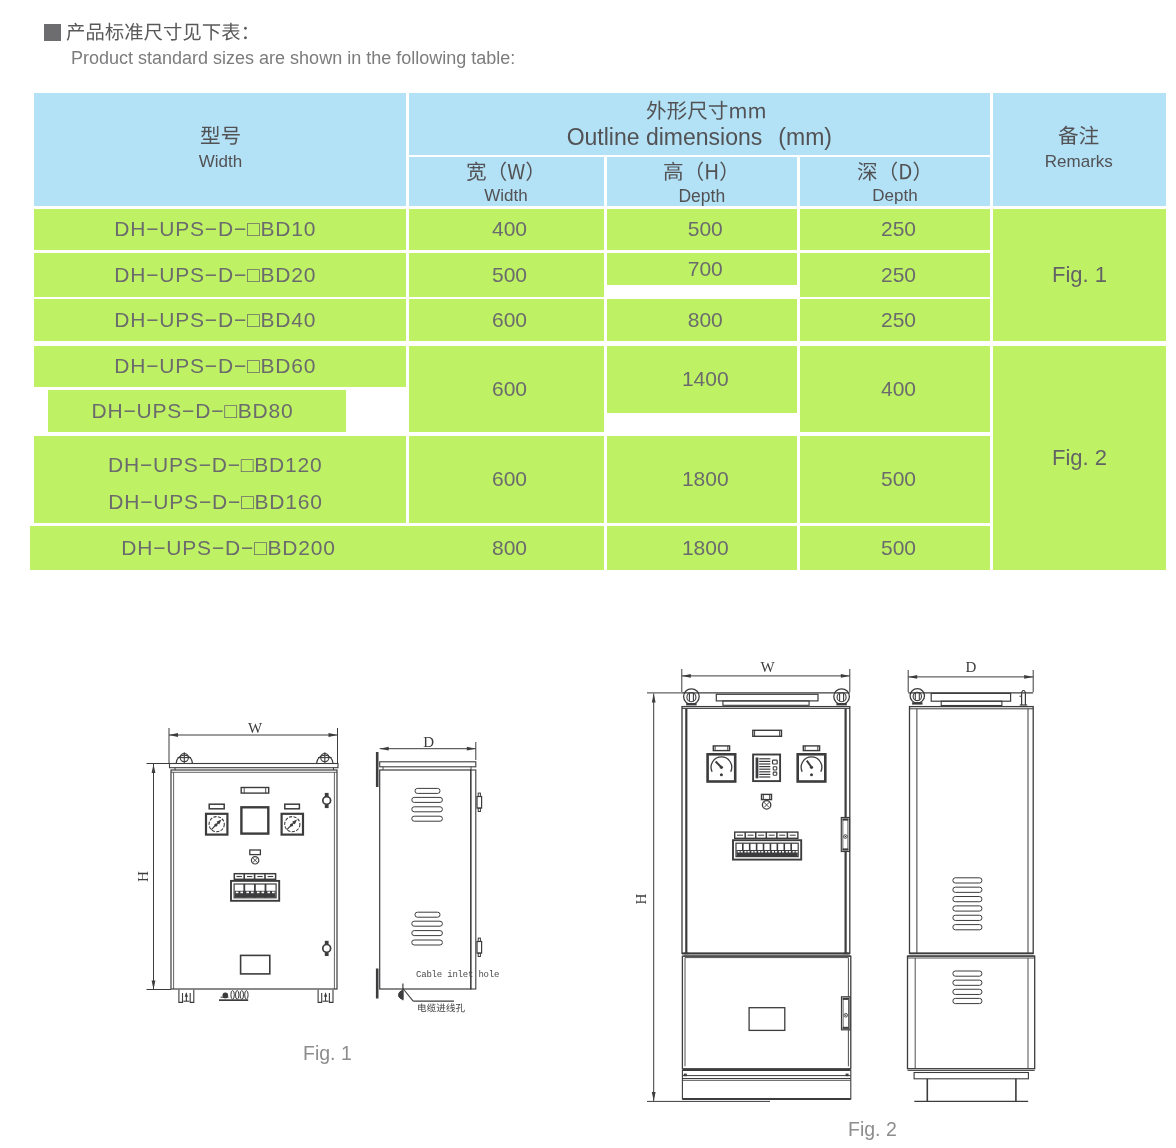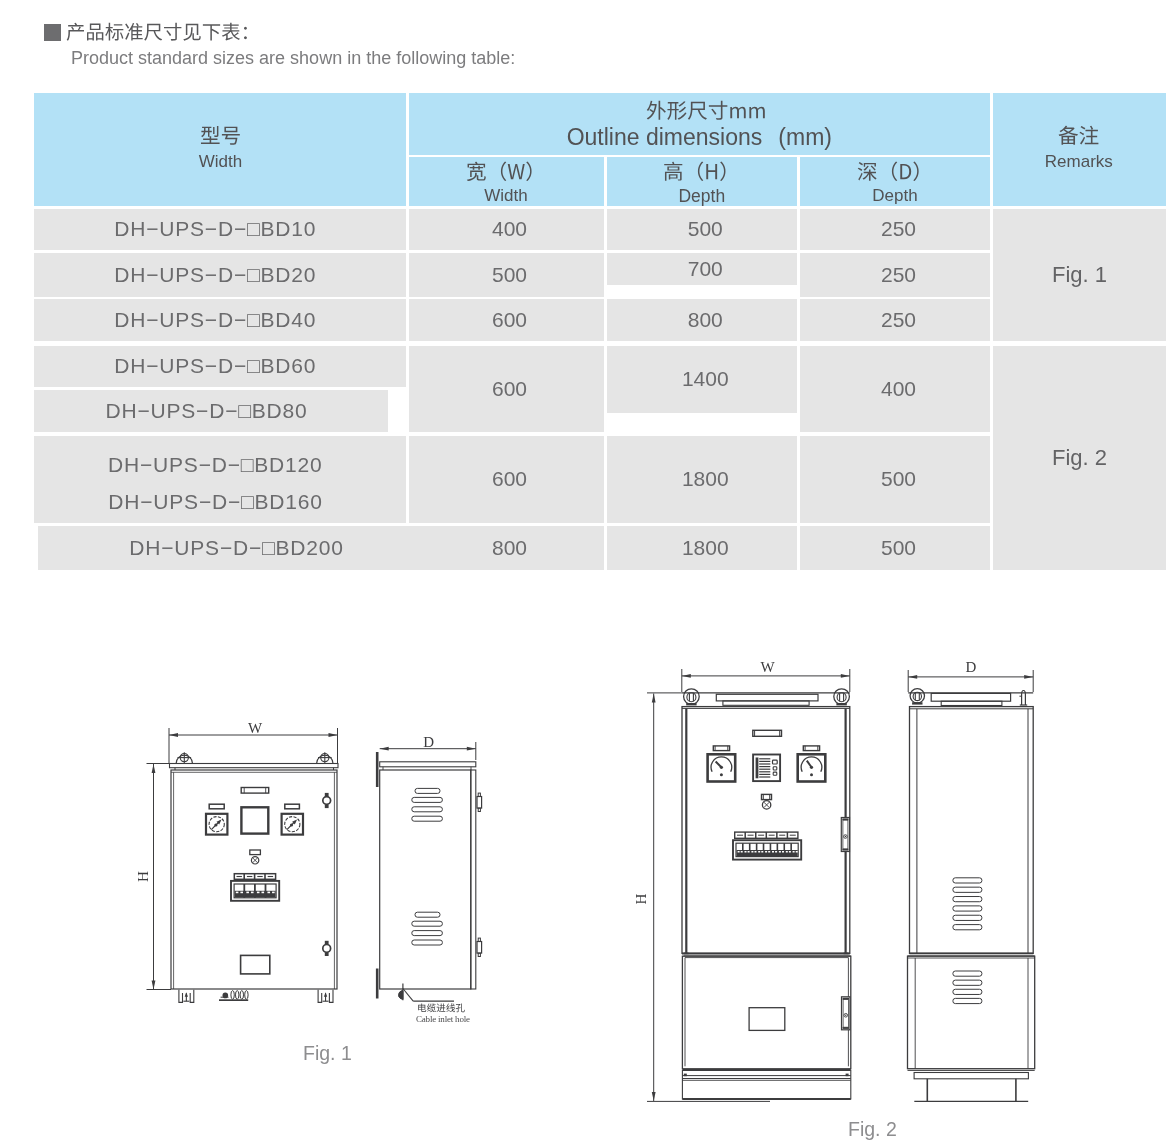--- a/index.html
+++ b/index.html
@@ -1,18 +1,18 @@
 <!DOCTYPE html>
 <html><head><meta charset="utf-8"><title>Product standard sizes</title>
 <style>
 html,body{margin:0;padding:0;background:#fff}
 body{width:1176px;height:1148px;position:relative;font-family:"Liberation Sans",sans-serif;overflow:hidden;-webkit-font-smoothing:antialiased}
 .cell{position:absolute;display:flex;flex-direction:column;align-items:center;justify-content:center;line-height:1.25}
 .hd{background:#b3e1f6}
-.bd{background:#e5e5e5}
+.bd{background:#bef264}
 .mod{font-size:21px;letter-spacing:0.8px;color:#6b6b6d;padding-right:9px}
 .num{font-size:21px;color:#6b6b6d;padding-left:7px}
 .fig{font-size:22px;color:#636365}
 .cap{position:absolute;font-size:19.5px;color:#8d8d8f}
 </style></head>
 <body>
 
 <div style="position:absolute;left:44px;top:24px;width:17px;height:17px;background:#6d6d6f"></div>
 
 <svg style="position:absolute;left:66px;top:22.2px;overflow:visible" width="196" height="24">
@@ -106,33 +106,33 @@
   </div>
 
 <div class="cell bd" style="left:34px;top:299.3px;width:371.5px;height:41.80000000000001px">
     <span class="mod">DH−UPS−D−□BD40</span>
   </div>
 
 <div class="cell bd" style="left:34px;top:345.9px;width:371.5px;height:41.400000000000034px">
     <span class="mod">DH−UPS−D−□BD60</span>
   </div>
 
-<div class="cell bd" style="left:34px;top:390.09999999999997px;width:354px;height:41.60000000000008px">
+<div class="cell bd" style="left:48px;top:390.09999999999997px;width:298px;height:41.60000000000008px">
     <span class="mod">DH−UPS−D−□BD80</span>
   </div>
 
 <div class="cell bd" style="left:34px;top:435.5px;width:371.5px;height:60px">
     <span class="mod">DH−UPS−D−□BD120</span>
   </div>
 
 <div class="cell bd" style="left:34px;top:481.2px;width:372px;height:41.69999999999999px">
     <span class="mod">DH−UPS−D−□BD160</span>
   </div>
 
-<div class="cell bd" style="left:38px;top:526.3000000000001px;width:406px;height:43.799999999999955px">
+<div class="cell bd" style="left:30px;top:526.3000000000001px;width:406px;height:43.799999999999955px">
     <span class="mod">DH−UPS−D−□BD200</span>
   </div>
 
 <div class="cell bd" style="left:408.5px;top:208.60000000000002px;width:195.0px;height:41.69999999999996px">
     <span class="num">400</span>
   </div>
 
 <div class="cell bd" style="left:606.5px;top:208.60000000000002px;width:190.5px;height:41.69999999999996px">
     <span class="num">500</span>
   </div>
@@ -699,16 +699,16 @@
 <svg style="position:absolute;left:416.5px;top:1003.2px;overflow:visible" width="50" height="12">
     <g fill="#3f3f41" transform="translate(0,8.45)">
       <path transform="translate(0.00,0) scale(0.009600,-0.009600)" d="M164.1201171875 478.48046875H826.539794921875V408.3089599609375H164.1201171875ZM451.9891357421875 838.460205078125H530.9110107421875V83.3712158203125Q530.9110107421875 54.0311279296875 536.240966796875 39.14111328125Q541.5709228515625 24.2510986328125 556.8158569335938 18.64111328125Q572.060791015625 13.0311279296875 601.720703125 13.0311279296875Q610.5506591796875 13.0311279296875 631.5654907226562 13.0311279296875Q652.580322265625 13.0311279296875 679.2301025390625 13.0311279296875Q705.8798828125 13.0311279296875 732.6396484375 13.0311279296875Q759.3994140625 13.0311279296875 781.6342163085938 13.0311279296875Q803.8690185546875 13.0311279296875 814.138916015625 13.0311279296875Q842.1888427734375 13.0311279296875 856.7138061523438 26.77606201171875Q871.23876953125 40.52099609375 877.4337768554688 76.0108642578125Q883.6287841796875 111.500732421875 887.018798828125 175.6505126953125Q901.819091796875 165.1903076171875 923.3845825195312 155.92510986328125Q944.9500732421875 146.659912109375 962.0904541015625 142.31982421875Q956.140380859375 66.5897216796875 942.7651977539062 21.55462646484375Q929.3900146484375 -23.48046875 900.759765625 -43.04052734375Q872.1295166015625 -62.6005859375 818.3292236328125 -62.6005859375Q810.379150390625 -62.6005859375 787.999267578125 -62.6005859375Q765.619384765625 -62.6005859375 736.3845825195312 -62.6005859375Q707.1497802734375 -62.6005859375 677.9149780273438 -62.6005859375Q648.68017578125 -62.6005859375 626.4953002929688 -62.6005859375Q604.3104248046875 -62.6005859375 596.7503662109375 -62.6005859375Q540.8798828125 -62.6005859375 509.16461181640625 -50.11541748046875Q477.4493408203125 -37.6302490234375 464.71923828125 -5.4898681640625Q451.9891357421875 26.6505126953125 451.9891357421875 84.981201171875ZM170.9906005859375 694.5303955078125H864.700439453125V190.71923828125H170.9906005859375V263.7908935546875H788.2886962890625V621.458740234375H170.9906005859375ZM125.7894287109375 694.5303955078125H203.8111572265625V129.2293701171875H125.7894287109375Z"></path>
       <path transform="translate(9.60,0) scale(0.009600,-0.009600)" d="M734.48046875 736.820556640625H945.56005859375V675.83935546875H734.48046875ZM729.7894287109375 835.8704833984375 796.060791015625 822.6302490234375Q784.060791015625 775.340087890625 765.9508056640625 723.159912109375Q747.8408203125 670.979736328125 724.8408203125 622.57958984375Q701.8408203125 574.179443359375 673.060791015625 536.83935546875Q663.2105712890625 545.1295166015625 647.8252563476562 556.0897216796875Q632.43994140625 567.0499267578125 621.19970703125 573.1700439453125Q647.8096923828125 607.9500732421875 668.8346557617188 653.0951538085938Q689.859619140625 698.240234375 705.6045532226562 746.080322265625Q721.3494873046875 793.92041015625 729.7894287109375 835.8704833984375ZM741.780029296875 587.7098388671875 786.9110107421875 622.1903076171875Q822.0108642578125 599.020263671875 856.6107177734375 570.5452270507812Q891.2105712890625 542.0701904296875 910.8704833984375 519.68017578125L863.3494873046875 479.859619140625Q844.07958984375 503.2496337890625 809.979736328125 534.3096923828125Q775.8798828125 565.3697509765625 741.780029296875 587.7098388671875ZM400.1295166015625 802.580322265625H461.8907470703125V502.2496337890625H400.1295166015625ZM655.859619140625 136.2496337890625H721.1309814453125V22.9906005859375Q721.1309814453125 7.820556640625 727.9609375 3.820556640625Q734.7908935546875 -0.179443359375 759.500732421875 -0.179443359375Q765.3306884765625 -0.179443359375 780.54052734375 -0.179443359375Q795.7503662109375 -0.179443359375 813.7901611328125 -0.179443359375Q831.8299560546875 -0.179443359375 847.9547729492188 -0.179443359375Q864.07958984375 -0.179443359375 871.51953125 -0.179443359375Q885.179443359375 -0.179443359375 892.0093994140625 4.54052734375Q898.83935546875 9.260498046875 901.83935546875 26.140380859375Q904.83935546875 43.020263671875 905.83935546875 77Q916.1295166015625 69.4898681640625 933.4898681640625 62.8697509765625Q950.8502197265625 56.2496337890625 964.48046875 53.07958984375Q960.92041015625 8.299560546875 952.30029296875 -15.98046875Q943.68017578125 -40.260498046875 926.3900146484375 -49.34552001953125Q909.099853515625 -58.4305419921875 879.419677734375 -58.4305419921875Q873.2496337890625 -58.4305419921875 855.0647583007812 -58.4305419921875Q836.8798828125 -58.4305419921875 815.56005859375 -58.4305419921875Q794.240234375 -58.4305419921875 776.5553588867188 -58.4305419921875Q758.8704833984375 -58.4305419921875 752.700439453125 -58.4305419921875Q713.9500732421875 -58.4305419921875 692.9649047851562 -51.61541748046875Q671.979736328125 -44.80029296875 663.919677734375 -27.1700439453125Q655.859619140625 -9.539794921875 655.859619140625 22.6005859375ZM427.8096923828125 429.700439453125H877.3104248046875V112.8502197265625H807.9189453125V366.5491943359375H494.861083984375V106.6099853515625H427.8096923828125ZM540.299560546875 840.140380859375H604.0108642578125V471.43994140625H540.299560546875ZM617.2293701171875 319.299560546875H686.2308349609375Q682.8408203125 225.7098388671875 668.7308349609375 158.2698974609375Q654.620849609375 90.8299560546875 620.2308349609375 44.46490478515625Q585.8408203125 -1.900146484375 521.6957397460938 -31.6302490234375Q457.5506591796875 -61.3603515625 354.0904541015625 -80.3104248046875Q350.140380859375 -68.2901611328125 339.48516845703125 -51.31982421875Q328.8299560546875 -34.3494873046875 319.3697509765625 -24.499267578125Q415.3697509765625 -8.8892822265625 473.3096923828125 15.720703125Q531.2496337890625 40.3306884765625 561.299560546875 79.29559326171875Q591.3494873046875 118.260498046875 602.7894287109375 176.82525634765625Q614.2293701171875 235.3900146484375 617.2293701171875 319.299560546875ZM66 182.9095458984375Q64.219970703125 190.0296630859375 60.2698974609375 201.68487548828125Q56.31982421875 213.340087890625 51.979736328125 225.88531494140625Q47.6396484375 238.4305419921875 43.6895751953125 247.1107177734375Q59.419677734375 249.6707763671875 76.83465576171875 267.69573974609375Q94.2496337890625 285.720703125 116.859619140625 313.720703125Q128.4696044921875 327.720703125 151.10455322265625 359.220703125Q173.739501953125 390.720703125 201.98443603515625 434.3306884765625Q230.2293701171875 477.940673828125 259.19427490234375 528.2456665039062Q288.1591796875 578.5506591796875 312.4290771484375 629.5506591796875L371.8502197265625 595.659912109375Q315.48046875 492.56005859375 248.90557861328125 393.7301025390625Q182.3306884765625 294.900146484375 113.6707763671875 220.2901611328125V218.900146484375Q113.6707763671875 218.900146484375 106.5506591796875 215.4500732421875Q99.4305419921875 212 89.83538818359375 206.46490478515625Q80.240234375 200.9298095703125 73.1201171875 194.69970703125Q66 188.4696044921875 66 182.9095458984375ZM66 182.9095458984375 60.539794921875 245.4508056640625 94.6302490234375 271.201171875 353.7503662109375 335.5911865234375Q353.9703369140625 321.0108642578125 354.9703369140625 302.67547607421875Q355.9703369140625 284.340087890625 358.140380859375 273.31982421875Q268.5303955078125 248.9298095703125 213.7503662109375 233.6497802734375Q158.9703369140625 218.3697509765625 129.71527099609375 208.89471435546875Q100.460205078125 199.419677734375 87.0101318359375 193.7496337890625Q73.56005859375 188.07958984375 66 182.9095458984375ZM60 422.6396484375Q58.219970703125 430.1497802734375 54.07489013671875 442.3900146484375Q49.9298095703125 454.6302490234375 45.39471435546875 468.1505126953125Q40.859619140625 481.6707763671875 36.51953125 490.740966796875Q49.6895751953125 493.9110107421875 63.299560546875 510.54595947265625Q76.9095458984375 527.180908203125 92.739501953125 552.7908935546875Q100.95947265625 565.620849609375 116.619384765625 594.6458129882812Q132.279296875 623.6707763671875 151.6591796875 663.3057250976562Q171.0390625 702.940673828125 190.33392333984375 748.380615234375Q209.6287841796875 793.820556640625 224.11865234375 839.260498046875L291.340087890625 809.099853515625Q266.240234375 747 235.580322265625 684.6450805664062Q204.92041015625 622.2901611328125 171.67547607421875 565.3502197265625Q138.4305419921875 508.4102783203125 103.380615234375 462.580322265625V460.4102783203125Q103.380615234375 460.4102783203125 96.84552001953125 456.65521240234375Q90.3104248046875 452.900146484375 81.6903076171875 446.97503662109375Q73.0701904296875 441.0499267578125 66.53509521484375 434.62481689453125Q60 428.19970703125 60 422.6396484375ZM60 422.6396484375 58.43994140625 477.16064453125 93.92041015625 500.1309814453125 277.759765625 518.8907470703125Q275.8096923828125 505.48046875 274.05462646484375 487.7301025390625Q272.299560546875 469.979736328125 272.9095458984375 458.739501953125Q209.9298095703125 451.07958984375 170.74493408203125 445.2496337890625Q131.56005859375 439.419677734375 109.64508056640625 435.61468505859375Q87.7301025390625 431.8096923828125 76.9500732421875 428.919677734375Q66.1700439453125 426.0296630859375 60 422.6396484375ZM41.0296630859375 53.2105712890625Q82.19970703125 66.820556640625 134.759765625 84.7105712890625Q187.31982421875 102.6005859375 246.68487548828125 124.18560791015625Q306.0499267578125 145.7706298828125 365.8299560546875 167.5506591796875L378.4102783203125 104.83935546875Q294.020263671875 72.8892822265625 209.76519775390625 41.13421630859375Q125.5101318359375 9.379150390625 58.6099853515625 -15.9609375Z"></path>
       <path transform="translate(19.20,0) scale(0.009600,-0.009600)" d="M339.1700439453125 658.500732421875H924.4102783203125V586.2091064453125H339.1700439453125ZM480.7894287109375 818.900146484375H554.64111328125V468.4710693359375Q554.64111328125 419.9609375 549.14111328125 366.58575439453125Q543.64111328125 313.2105712890625 528.14111328125 260.2503662109375Q512.64111328125 207.2901611328125 482.22613525390625 159.80499267578125Q451.8111572265625 112.31982421875 402.3712158203125 74.3697509765625Q397.861083984375 81.659912109375 387.7308349609375 92.09515380859375Q377.6005859375 102.5303955078125 366.77532958984375 112.68560791015625Q355.9500732421875 122.8408203125 347.659912109375 127.5709228515625Q407.979736328125 173.9609375 436.05462646484375 231.1309814453125Q464.1295166015625 288.301025390625 472.45947265625 349.77606201171875Q480.7894287109375 411.2510986328125 480.7894287109375 469.2510986328125ZM332.8299560546875 406.9906005859375H943.580322265625V335.0889892578125H332.8299560546875ZM261.6005859375 478.1903076171875V91.4898681640625H188.138916015625V407.6287841796875H49.979736328125V478.1903076171875ZM223.8096923828125 128.16064453125Q249.19970703125 128.16064453125 271.539794921875 109.3306884765625Q293.8798828125 90.500732421875 335.43994140625 63.8408203125Q384.3900146484375 33.40087890625 448.98516845703125 24.87591552734375Q513.580322265625 16.3509521484375 598.4102783203125 16.3509521484375Q642.7301025390625 16.3509521484375 691.340087890625 17.54595947265625Q739.9500732421875 18.740966796875 788.7051391601562 21.32598876953125Q837.460205078125 23.9110107421875 882.30029296875 27.38604736328125Q927.140380859375 30.861083984375 963.700439453125 35.0311279296875Q959.3603515625 25.180908203125 954.4352416992188 10.90557861328125Q949.5101318359375 -3.3697509765625 946.1700439453125 -17.64508056640625Q942.8299560546875 -31.92041015625 941.8299560546875 -42.7706298828125Q914.8299560546875 -44.16064453125 871.780029296875 -46.16064453125Q828.7301025390625 -48.16064453125 778.18017578125 -49.66064453125Q727.6302490234375 -51.16064453125 679.7152709960938 -52.16064453125Q631.80029296875 -53.16064453125 596.0701904296875 -53.16064453125Q503.1201171875 -53.16064453125 437.06005859375 -41.85565185546875Q371 -30.5506591796875 318.8798828125 1.71923828125Q287.759765625 21.5491943359375 263.69970703125 41.4891357421875Q239.6396484375 61.4290771484375 222.6396484375 61.4290771484375Q205.5897216796875 61.4290771484375 184.12481689453125 43.759033203125Q162.659912109375 26.0889892578125 138.340087890625 -2.71600341796875Q114.020263671875 -31.52099609375 88.4305419921875 -65.8408203125L38.3994140625 2.180908203125Q89.3994140625 57.0108642578125 137.9095458984375 92.58575439453125Q186.419677734375 128.16064453125 223.8096923828125 128.16064453125ZM80.71923828125 777.95947265625 134.92041015625 819.0904541015625Q163.140380859375 794.8704833984375 192.72540283203125 765.5654907226562Q222.3104248046875 736.260498046875 248.78546142578125 707.6505126953125Q275.260498046875 679.04052734375 291.6505126953125 656.6505126953125L233.71923828125 609.3994140625Q218.71923828125 632.7894287109375 193.02423095703125 662.179443359375Q167.3292236328125 691.5694580078125 138.13421630859375 722.2644653320312Q108.939208984375 752.95947265625 80.71923828125 777.95947265625ZM720.379150390625 819.340087890625H794.620849609375V79.5101318359375H720.379150390625Z"></path>
       <path transform="translate(28.80,0) scale(0.009600,-0.009600)" d="M78.340087890625 182.1295166015625Q76.56005859375 189.6396484375 72.41497802734375 202.2698974609375Q68.2698974609375 214.900146484375 63.539794921875 228.42041015625Q58.8096923828125 241.940673828125 54.4696044921875 251.0108642578125Q70.979736328125 254.180908203125 88.8697509765625 271.81585693359375Q106.759765625 289.4508056640625 129.539794921875 317.4508056640625Q142.31982421875 331.060791015625 166.4298095703125 362.1707763671875Q190.539794921875 393.28076171875 220.45477294921875 436.000732421875Q250.3697509765625 478.720703125 281.0897216796875 528.940673828125Q311.8096923828125 579.16064453125 338.0296630859375 630.16064453125L400.9609375 591.759765625Q341.6910400390625 490.0499267578125 271.4110107421875 392.47503662109375Q201.1309814453125 294.900146484375 129.740966796875 222.0701904296875V220.2901611328125Q129.740966796875 220.2901611328125 122.03582763671875 216.53509521484375Q114.3306884765625 212.780029296875 104.04052734375 206.85491943359375Q93.7503662109375 200.9298095703125 86.04522705078125 194.50469970703125Q78.340087890625 188.07958984375 78.340087890625 182.1295166015625ZM78.340087890625 182.1295166015625 74.8299560546875 242.8907470703125 111.48046875 268.64111328125 383.700439453125 317.740966796875Q382.140380859375 303.16064453125 382.3603515625 284.740234375Q382.580322265625 266.31982421875 383.580322265625 254.6895751953125Q289.92041015625 235.859619140625 232.61541748046875 223.55462646484375Q175.3104248046875 211.2496337890625 144.44537353515625 203.859619140625Q113.580322265625 196.4696044921875 99.93524169921875 191.6895751953125Q86.2901611328125 186.9095458984375 78.340087890625 182.1295166015625ZM71.9500732421875 422.6396484375Q70.1700439453125 430.539794921875 65.8299560546875 443.56005859375Q61.4898681640625 456.580322265625 56.56475830078125 470.68560791015625Q51.6396484375 484.7908935546875 47.299560546875 494.2510986328125Q60.6396484375 497.421142578125 74.5296630859375 514.0560913085938Q88.419677734375 530.6910400390625 104.419677734375 555.52099609375Q112.419677734375 568.3509521484375 128.83465576171875 596.5958862304688Q145.2496337890625 624.8408203125 165.07958984375 663.6957397460938Q184.9095458984375 702.5506591796875 204.54449462890625 747.2105712890625Q224.179443359375 791.8704833984375 239.0093994140625 836.92041015625L309.3509521484375 803.6396484375Q284.1309814453125 742.9298095703125 252.65594482421875 681.43994140625Q221.180908203125 619.9500732421875 186.81585693359375 564.18017578125Q152.4508056640625 508.4102783203125 117.28076171875 463.7503662109375V461.580322265625Q117.28076171875 461.580322265625 110.5506591796875 457.6302490234375Q103.820556640625 453.68017578125 94.61541748046875 447.75506591796875Q85.4102783203125 441.8299560546875 78.68017578125 435.2098388671875Q71.9500732421875 428.5897216796875 71.9500732421875 422.6396484375ZM71.9500732421875 422.6396484375 70.3900146484375 478.720703125 106.04052734375 502.0810546875 292.580322265625 520.620849609375Q289.6302490234375 506.2105712890625 288.37518310546875 488.26519775390625Q287.1201171875 470.31982421875 287.340087890625 459.299560546875Q223.460205078125 451.2496337890625 183.93524169921875 445.5296630859375Q144.4102783203125 439.8096923828125 122.1302490234375 436.00469970703125Q99.8502197265625 432.19970703125 88.98516845703125 429.11468505859375Q78.1201171875 426.0296630859375 71.9500732421875 422.6396484375ZM53.759765625 54.380615234375Q95.539794921875 64.5506591796875 149.599853515625 79.000732421875Q203.659912109375 93.4508056640625 264.52496337890625 109.98590087890625Q325.3900146484375 126.52099609375 387.1700439453125 143.861083984375L397.9703369140625 80.1497802734375Q311.3603515625 54.07958984375 224.99530029296875 28.81439208984375Q138.6302490234375 3.5491943359375 69.7301025390625 -17.740966796875ZM432.8299560546875 599.500732421875 902.8502197265625 669.8408203125 915.260498046875 603.83935546875 445.240234375 531.939208984375ZM412.659912109375 384.720703125 930.68017578125 481.16064453125 943.3104248046875 414.939208984375 425.2901611328125 316.939208984375ZM584.1295166015625 841.700439453125H658.3712158203125Q657.5911865234375 724.4710693359375 663.421142578125 616.4663696289062Q669.2510986328125 508.461669921875 681.3860473632812 413.9117431640625Q693.52099609375 319.36181640625 711.180908203125 242.60675048828125Q728.8408203125 165.8516845703125 751.940673828125 110.64654541015625Q775.04052734375 55.44140625 803.30029296875 25.51629638671875Q831.56005859375 -4.4088134765625 864.5897216796875 -4.4088134765625Q878.299560546875 -4.4088134765625 886.8494873046875 5.0911865234375Q895.3994140625 14.5911865234375 900.119384765625 39.11614990234375Q904.83935546875 63.64111328125 906.83935546875 107.740966796875Q918.07958984375 95.16064453125 934.1848754882812 84.44537353515625Q950.2901611328125 73.7301025390625 962.700439453125 67.8299560546875Q956.580322265625 11.979736328125 944.8751831054688 -19.66534423828125Q933.1700439453125 -51.3104248046875 912.1848754882812 -64.200439453125Q891.19970703125 -77.0904541015625 856.739501953125 -77.0904541015625Q806.5694580078125 -77.0904541015625 767.179443359375 -43.30029296875Q727.7894287109375 -9.5101318359375 697.7894287109375 52.64508056640625Q667.7894287109375 114.80029296875 646.4844360351562 199.45550537109375Q625.179443359375 284.1107177734375 611.5694580078125 386.8408203125Q597.95947265625 489.5709228515625 591.3494873046875 604.620849609375Q584.739501953125 719.6707763671875 584.1295166015625 841.700439453125ZM704.340087890625 780.2698974609375 747.861083984375 821.720703125Q772.5709228515625 810.940673828125 800.060791015625 796.16064453125Q827.5506591796875 781.380615234375 852.320556640625 765.6856079101562Q877.0904541015625 749.9906005859375 892.5303955078125 736.16064453125L849.059326171875 689.3697509765625Q824.5694580078125 710.5897216796875 783.1396484375 736.259765625Q741.7098388671875 761.9298095703125 704.340087890625 780.2698974609375ZM887.0390625 348.7301025390625 949.8704833984375 319.3494873046875Q894.92041015625 233.4493408203125 814.5054321289062 160.83935546875Q734.0904541015625 88.2293701171875 635.7355346679688 31.98443603515625Q537.380615234375 -24.260498046875 428.1107177734375 -62.260498046875Q420.6005859375 -48.2901611328125 407.38531494140625 -30.6497802734375Q394.1700439453125 -13.0093994140625 381.3697509765625 -0.2091064453125Q487.9095458984375 32.6707763671875 584.3994140625 83.9906005859375Q680.8892822265625 135.3104248046875 758.7442016601562 202.4102783203125Q836.59912109375 269.5101318359375 887.0390625 348.7301025390625Z"></path>
       <path transform="translate(38.40,0) scale(0.009600,-0.009600)" d="M33.8096923828125 314.0904541015625Q93.759765625 328.700439453125 174.12481689453125 349.200439453125Q254.4898681640625 369.700439453125 344.79486083984375 394.00543212890625Q435.099853515625 418.3104248046875 523.9298095703125 442.3104248046875L534.1700439453125 371.9688720703125Q449.340087890625 348.578857421875 362.53509521484375 324.1888427734375Q275.7301025390625 299.798828125 195.64508056640625 278.21380615234375Q115.56005859375 256.6287841796875 50.8299560546875 238.458740234375ZM56.7098388671875 780.2105712890625H474.6287841796875V709.6490478515625H56.7098388671875ZM257.0390625 564.9500732421875H330.720703125V13.4913330078125Q330.720703125 -20.2091064453125 322.2706298828125 -38.48443603515625Q313.820556640625 -56.759765625 291.1903076171875 -65.8299560546875Q268.9500732421875 -74.900146484375 231.7698974609375 -77.460205078125Q194.5897216796875 -80.020263671875 139.419677734375 -79.020263671875Q137.2496337890625 -63.8798828125 130.239501953125 -42.0093994140625Q123.2293701171875 -20.138916015625 114.71923828125 -3.778564453125Q156.6490478515625 -4.778564453125 191.259033203125 -4.97357177734375Q225.8690185546875 -5.1685791015625 237.259033203125 -5.1685791015625Q249.259033203125 -4.55859375 253.1490478515625 -0.55859375Q257.0390625 3.44140625 257.0390625 14.0513916015625ZM453.87841796875 780.2105712890625H471.798828125L486.7691650390625 784.5506591796875L538.580322265625 747.9298095703125Q509.020263671875 705.8096923828125 469.740234375 663.01953125Q430.460205078125 620.2293701171875 388.18017578125 582.1342163085938Q345.900146484375 544.0390625 305.340087890625 515.5289306640625Q299.6099853515625 523.2091064453125 291.039794921875 532.3643188476562Q282.4696044921875 541.51953125 273.5093994140625 550.479736328125Q264.5491943359375 559.43994140625 257.0390625 564.9500732421875Q294.0889892578125 590.1201171875 331.55389404296875 624.3751831054688Q369.018798828125 658.6302490234375 401.70367431640625 695.7152709960938Q434.3885498046875 732.80029296875 453.87841796875 764.240234375ZM603.4493408203125 817.04052734375H678.4710693359375V58.2713623046875Q678.4710693359375 19.541259765625 687.1309814453125 8.34625244140625Q695.7908935546875 -2.8487548828125 724.940673828125 -2.8487548828125Q731.380615234375 -2.8487548828125 748.42041015625 -2.8487548828125Q765.460205078125 -2.8487548828125 786.0249633789062 -2.8487548828125Q806.5897216796875 -2.8487548828125 824.4345092773438 -2.8487548828125Q842.279296875 -2.8487548828125 850.5491943359375 -2.8487548828125Q870.6490478515625 -2.8487548828125 880.5889892578125 12.6512451171875Q890.5289306640625 28.1512451171875 894.8339233398438 69.26123046875Q899.138916015625 110.3712158203125 901.138916015625 185.8111572265625Q915.5491943359375 175.3509521484375 935.1396484375 165.80572509765625Q954.7301025390625 156.260498046875 969.92041015625 151.92041015625Q965.7503662109375 69.240234375 955.740234375 20.64508056640625Q945.7301025390625 -27.9500732421875 922.5748901367188 -49.18017578125Q899.419677734375 -70.4102783203125 855.3994140625 -70.4102783203125Q848.2293701171875 -70.4102783203125 828.9345092773438 -70.4102783203125Q809.6396484375 -70.4102783203125 785.7098388671875 -70.4102783203125Q761.780029296875 -70.4102783203125 742.18017578125 -70.4102783203125Q722.580322265625 -70.4102783203125 716.020263671875 -70.4102783203125Q671.659912109375 -70.4102783203125 647.19970703125 -58.92510986328125Q622.739501953125 -47.43994140625 613.0944213867188 -19.38458251953125Q603.4493408203125 8.6707763671875 603.4493408203125 59.88134765625Z"></path>
     </g>
   </svg>
 
-<div style="position:absolute;left:416px;top:1014px;font-family:Liberation Serif, serif;font-size:9px;color:#4a4a4c;letter-spacing:-0.2px;white-space:pre">Cable inlet hole</div>
+<div style="position:absolute;left:416px;top:970px;font-family:Liberation Mono, monospace;font-size:9px;color:#4a4a4c;letter-spacing:-0.2px;white-space:pre">Cable inlet hole</div>
 
 <div class="cap" style="left:303px;top:1042px">Fig. 1</div>
 
 <div class="cap" style="left:848px;top:1118px">Fig. 2</div>
 </body></html>

